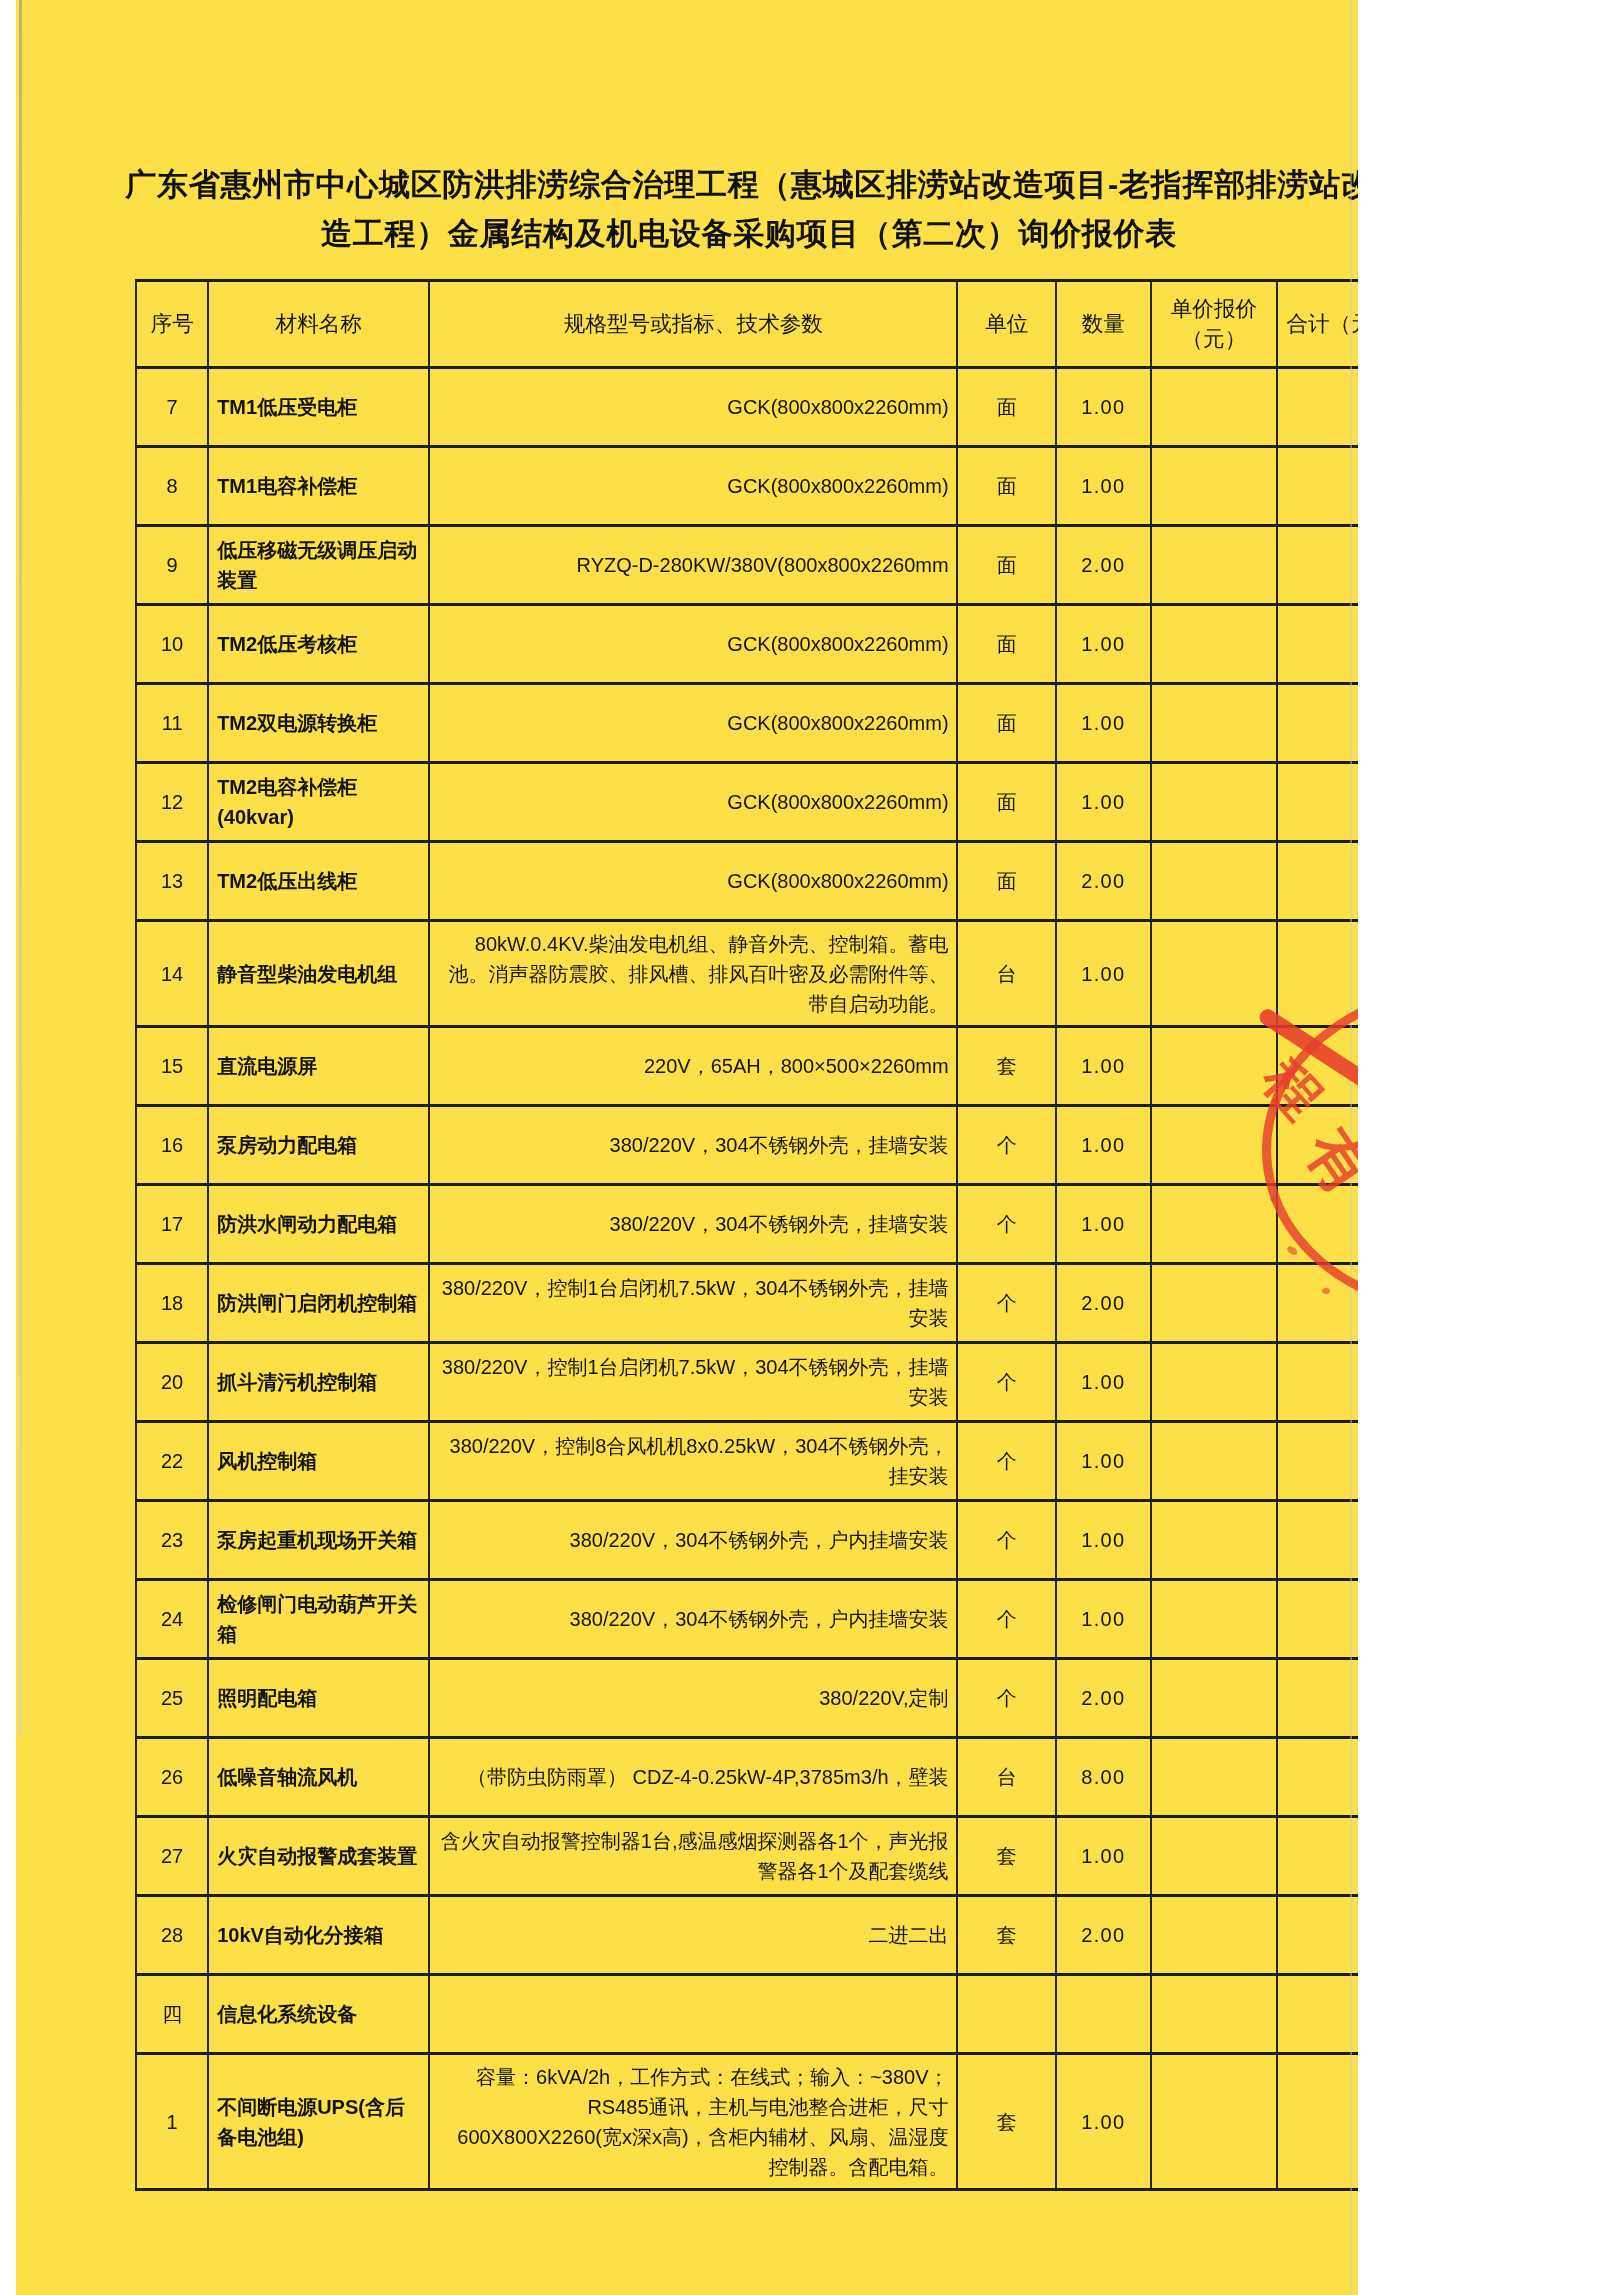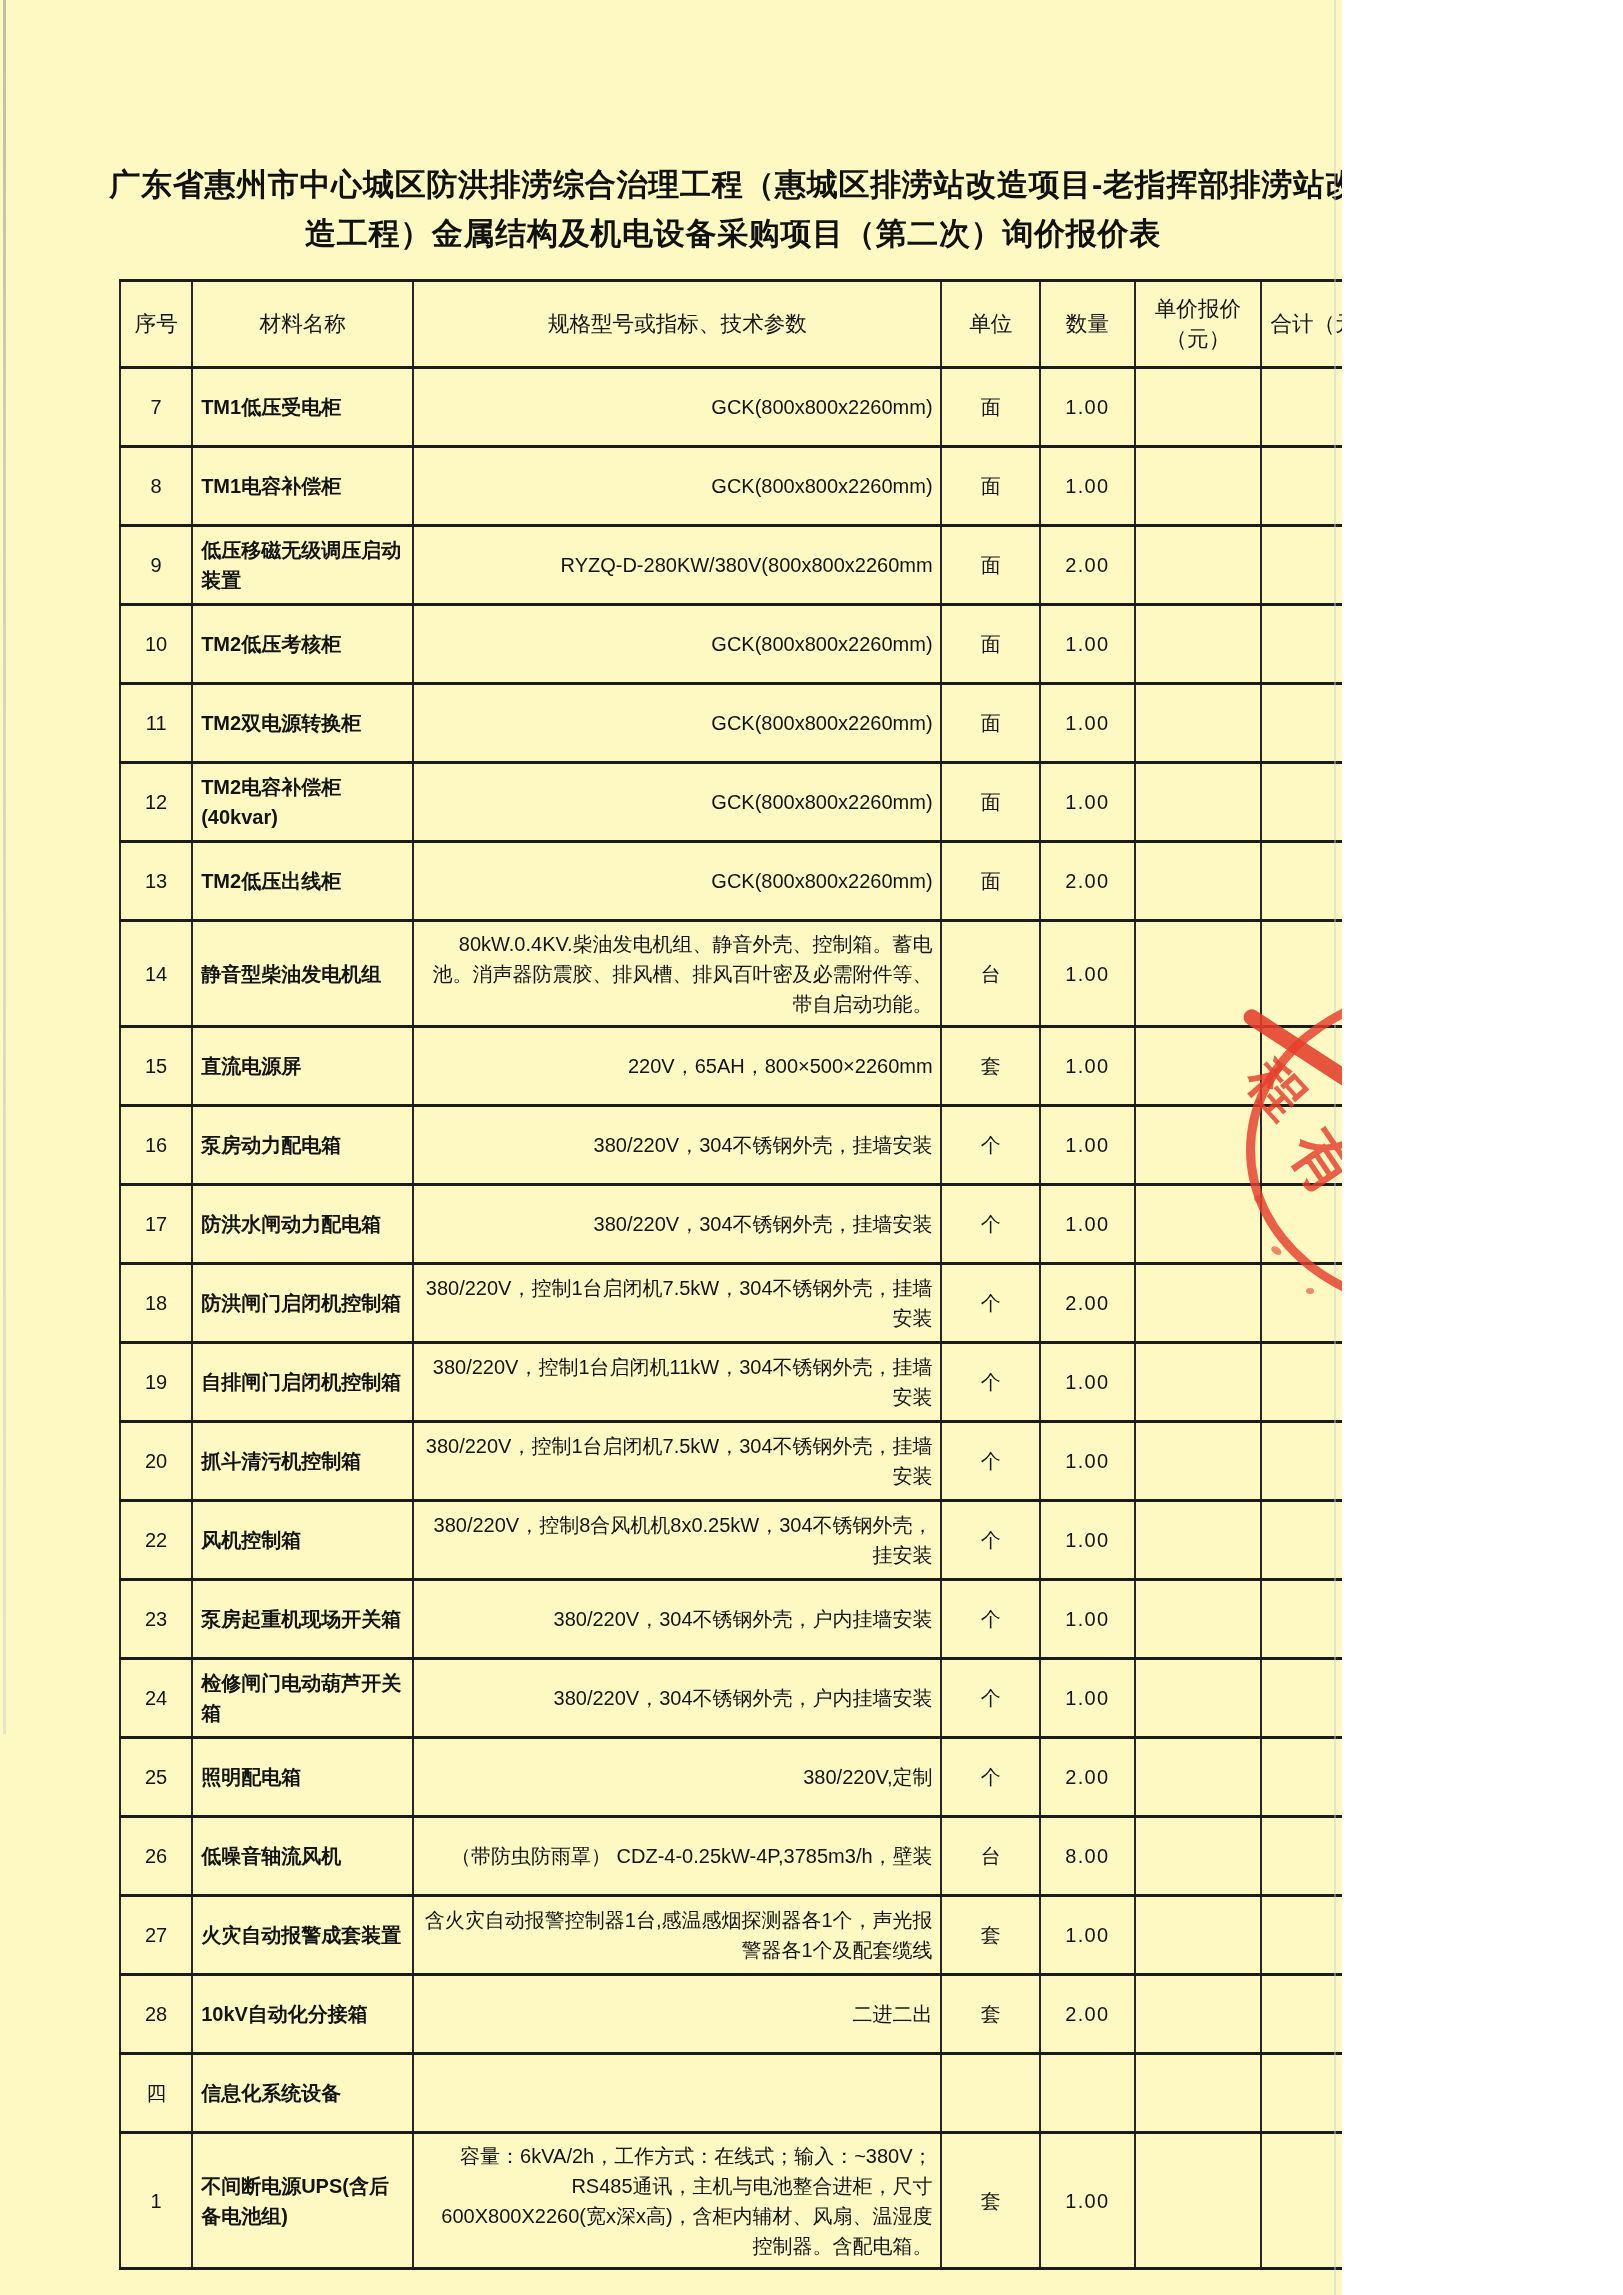--- a/index.html
+++ b/index.html
@@ -1,23 +1,24 @@
 <!DOCTYPE html>
 <html style="font-size:10.5px"><head>
 <meta charset="utf-8">
 <style>
   html,body { margin:0; padding:0; background:#ffffff; }
   .page {
     position:relative;
     width:1342px;
     height:2295px;
-    background:#fef9c3;
+    background:#fde047;
     font-family:"Liberation Sans","DejaVu Sans",sans-serif;
     color:#1b1b1b;
     overflow:hidden;
+    margin-left:16px;
   }
   
   .edge-left {
     position:absolute; left:2.6px; top:0; width:3.9px; height:1734px;
     background:linear-gradient(180deg,#8a8f8c 0%,#b5bab7 40%,#cfd3d0 100%);
     opacity:.55;
   }
   .edge-right {
     position:absolute; right:6.5px; top:0; width:2px; height:100%;
     background:#c8cccf; opacity:.45;
@@ -265,30 +266,20 @@
           <td class="c-no">18</td>
           <td class="c-name">防洪闸门启闭机控制箱</td>
           <td class="c-spec">380/220V，控制1台启闭机7.5kW，304不锈钢外壳，挂墙安装</td>
           <td class="c-unit">个</td>
           <td class="c-qty">2.00</td>
           <td class="c-price"></td>
           <td class="c-total"></td>
           <td class="c-note"></td>
         </tr>
         <tr>
-          <td class="c-no">19</td>
-          <td class="c-name">自排闸门启闭机控制箱</td>
-          <td class="c-spec">380/220V，控制1台启闭机11kW，304不锈钢外壳，挂墙安装</td>
-          <td class="c-unit">个</td>
-          <td class="c-qty">1.00</td>
-          <td class="c-price"></td>
-          <td class="c-total"></td>
-          <td class="c-note"></td>
-        </tr>
-        <tr>
           <td class="c-no">20</td>
           <td class="c-name">抓斗清污机控制箱</td>
           <td class="c-spec">380/220V，控制1台启闭机7.5kW，304不锈钢外壳，挂墙安装</td>
           <td class="c-unit">个</td>
           <td class="c-qty">1.00</td>
           <td class="c-price"></td>
           <td class="c-total"></td>
           <td class="c-note"></td>
         </tr>
         <tr>

